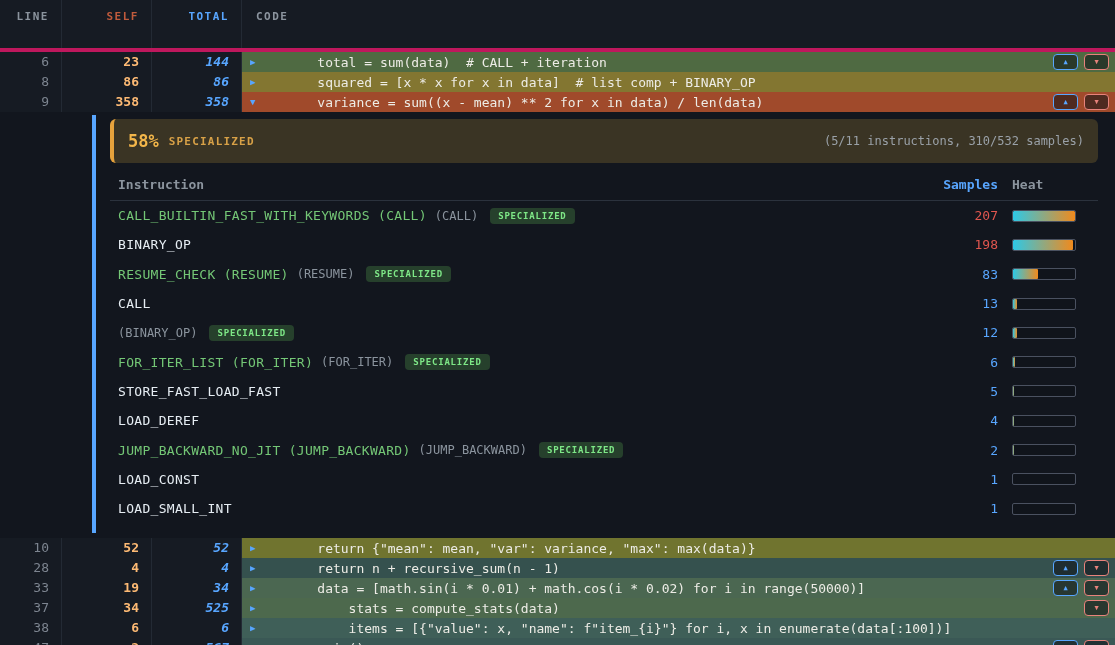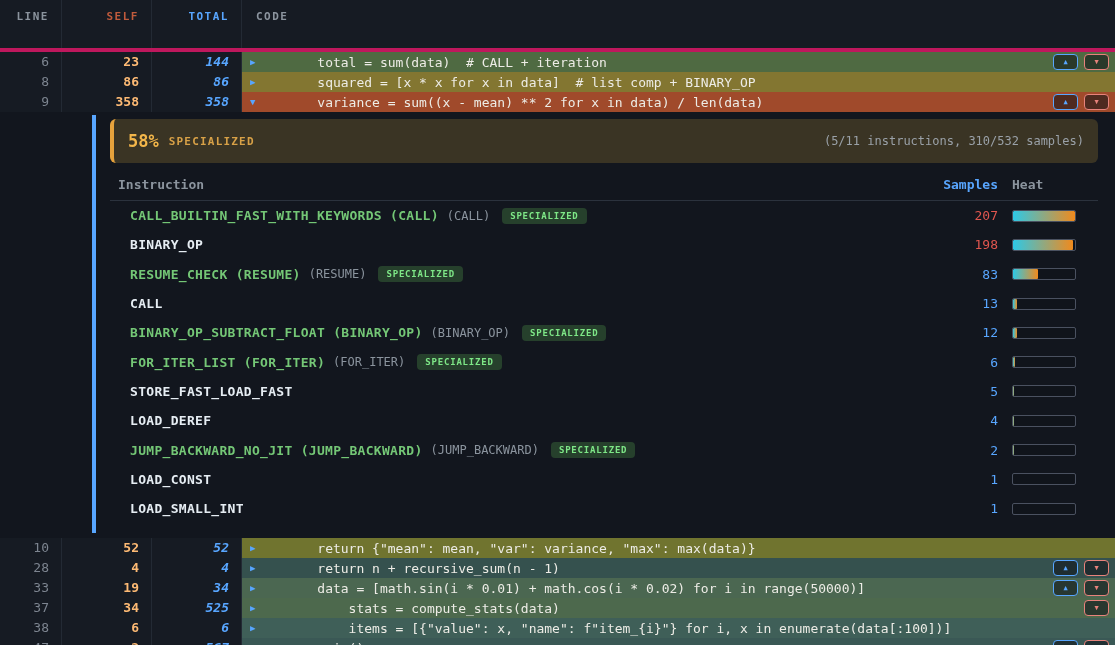--- a/index.html
+++ b/index.html
@@ -51,21 +51,21 @@
   .summary { margin-left:auto; font-size:12px; color:#9aa1a8; }
 
   .ithead { display:flex; height:32px; margin-top:6px; align-items:center;
             border-bottom:1px solid #2b323d; color:#8b949e; font-size:13px; font-weight:bold; box-sizing:border-box; }
   .ith-name { flex:1; padding-left:8px; }
   .ith-samples { width:70px; text-align:right; color:#58a6ff; }
   .ith-heat { width:100px; padding-left:14px; box-sizing:border-box; color:#8b949e; }
 
   .irow { display:flex; height:29.3px; align-items:center; }
   .namewrap { flex:1; display:flex; align-items:center; min-width:0; }
-  .iname { font-size:13px; font-weight:bold; padding-left:8px; letter-spacing:0.3px; color:#e6edf3; white-space:pre;margin-left:12px; }
+  .iname { font-size:13px; font-weight:normal; padding-left:8px; letter-spacing:0.3px; color:#e6edf3; white-space:pre; }
   .iname.spec { color:#74c776; }
   .ibase { font-size:12px; color:#8b949e; margin-left:8px; white-space:pre; }
   .badge { font-size:9px; font-weight:bold; letter-spacing:0.8px; color:#7ee787; background:#26402c;
            border-radius:4px; padding:3px 8px; margin-left:12px; }
   .isamples { width:70px; text-align:right; font-size:13px; font-weight:normal; }
   .iheat { width:100px; padding-left:14px; box-sizing:border-box; }
   .heat-track { width:62px; height:10px; border:1px solid #4a5160; border-radius:2px;
                 background:#10141b; overflow:hidden; }
   .heat-fill { height:100%; border-radius:1px; }
 </style>
@@ -180,21 +180,20 @@
               </div>
               <div class="isamples" style="color: rgb(88, 166, 255);">13</div>
               <div class="iheat">
                 <div class="heat-track">
                   <div class="heat-fill" style="width: 6.3%; background: linear-gradient(90deg, rgb(46, 200, 230), rgb(240, 138, 29));"></div>
                 </div>
               </div>
             </div>
             <div class="irow">
               <div class="namewrap">
-                <span class="iname spec">BINARY_OP_SUBTRACT_FLOAT (BINARY_OP)</span>
                 <span class="ibase">(BINARY_OP)</span>
                 <span class="badge">SPECIALIZED</span>
               </div>
               <div class="isamples" style="color: rgb(88, 166, 255);">12</div>
               <div class="iheat">
                 <div class="heat-track">
                   <div class="heat-fill" style="width: 5.8%; background: linear-gradient(90deg, rgb(46, 200, 230), rgb(240, 138, 29));"></div>
                 </div>
               </div>
             </div>

